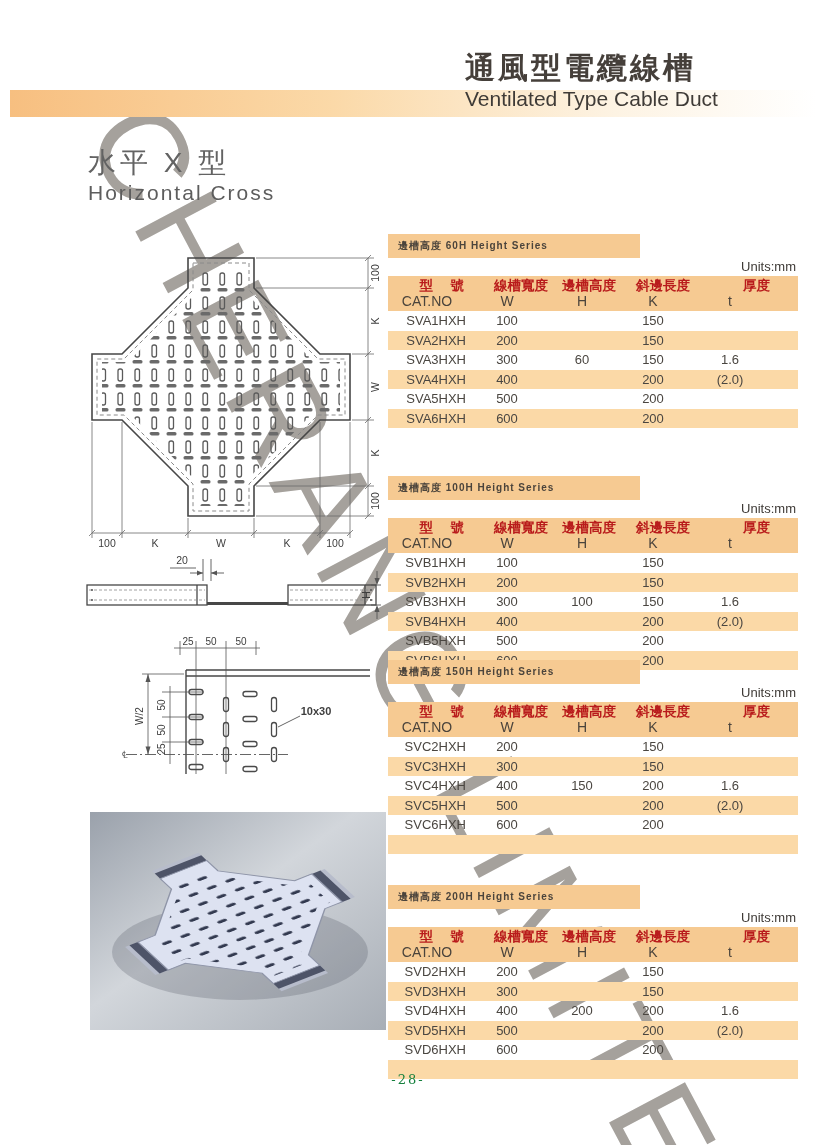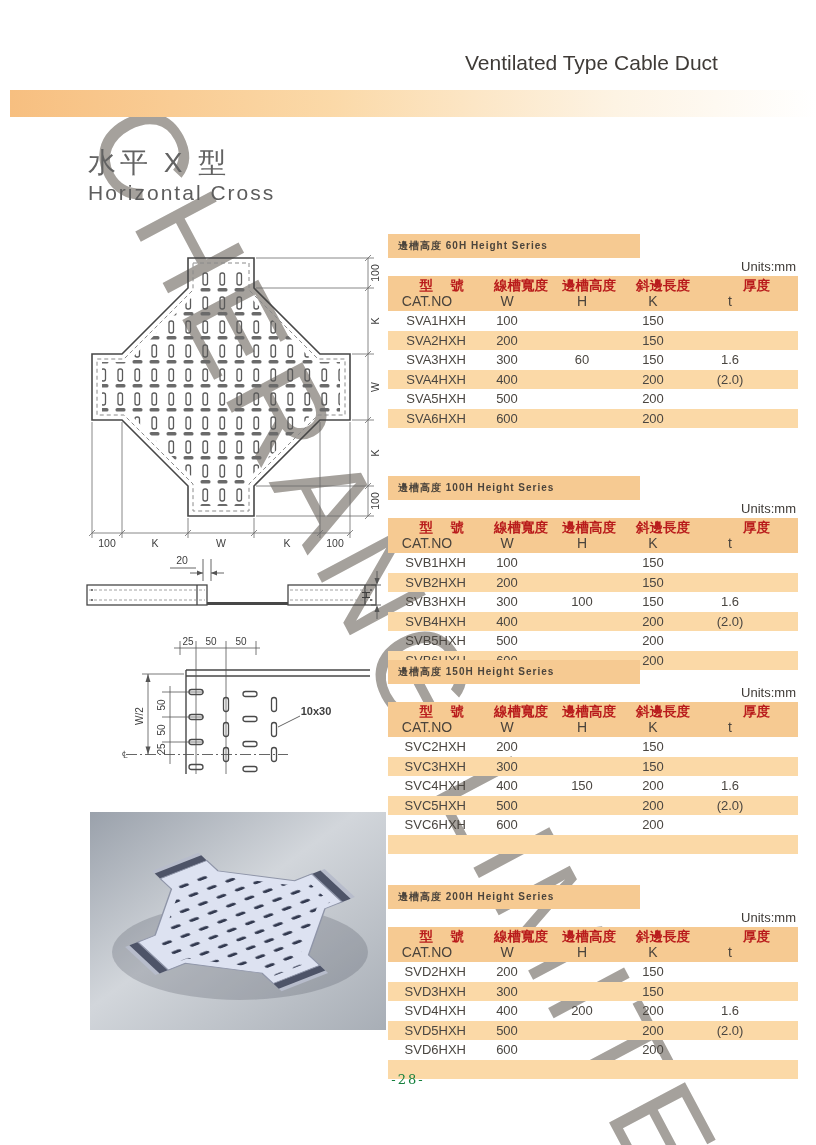--- a/index.html
+++ b/index.html
@@ -52,20 +52,21 @@
 </style>
 </head>
 <body>
 
 <div id="page">
 
   <div id="watermark">CHERANG LIMITED</div>
 
   <div id="banner"></div>
   <div id="title-block">
+    <div id="title-zh">通風型電纜線槽</div>
     <div id="title-en">Ventilated Type Cable Duct</div>
   </div>
 
   <div id="heading-block">
     <div id="heading-zh">水平 X 型</div>
     <div id="heading-en">Horizontal Cross</div>
   </div>
 
   <svg id="plan-svg" class="drawing" width="310" height="305" viewBox="0 0 310 305">
     <defs>

